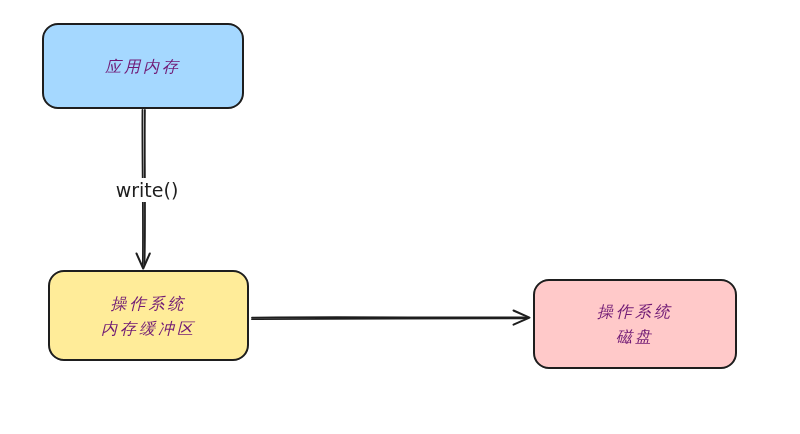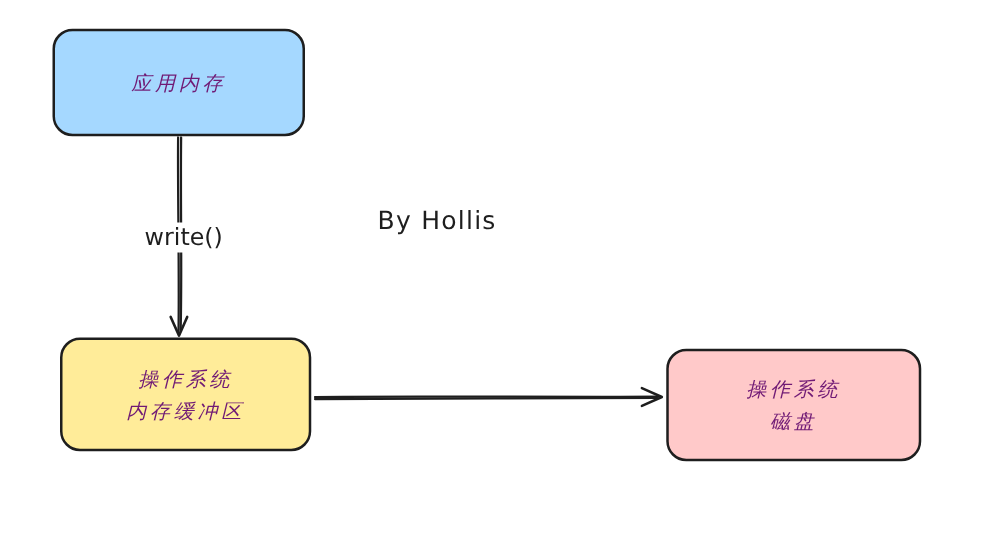--- a/index.html
+++ b/index.html
@@ -93,15 +93,14 @@
   </div>
 
   <div class="node" id="node-disk" style="background-color: rgb(255, 201, 201);">
     <span class="node-label">操作系统
 磁盘</span>
   </div>
 
   <div class="edge-label" id="label-write">write()</div>
 
 
-  <div class="credit">By Hollis</div>
 
 </div>
 
 </body></html>

